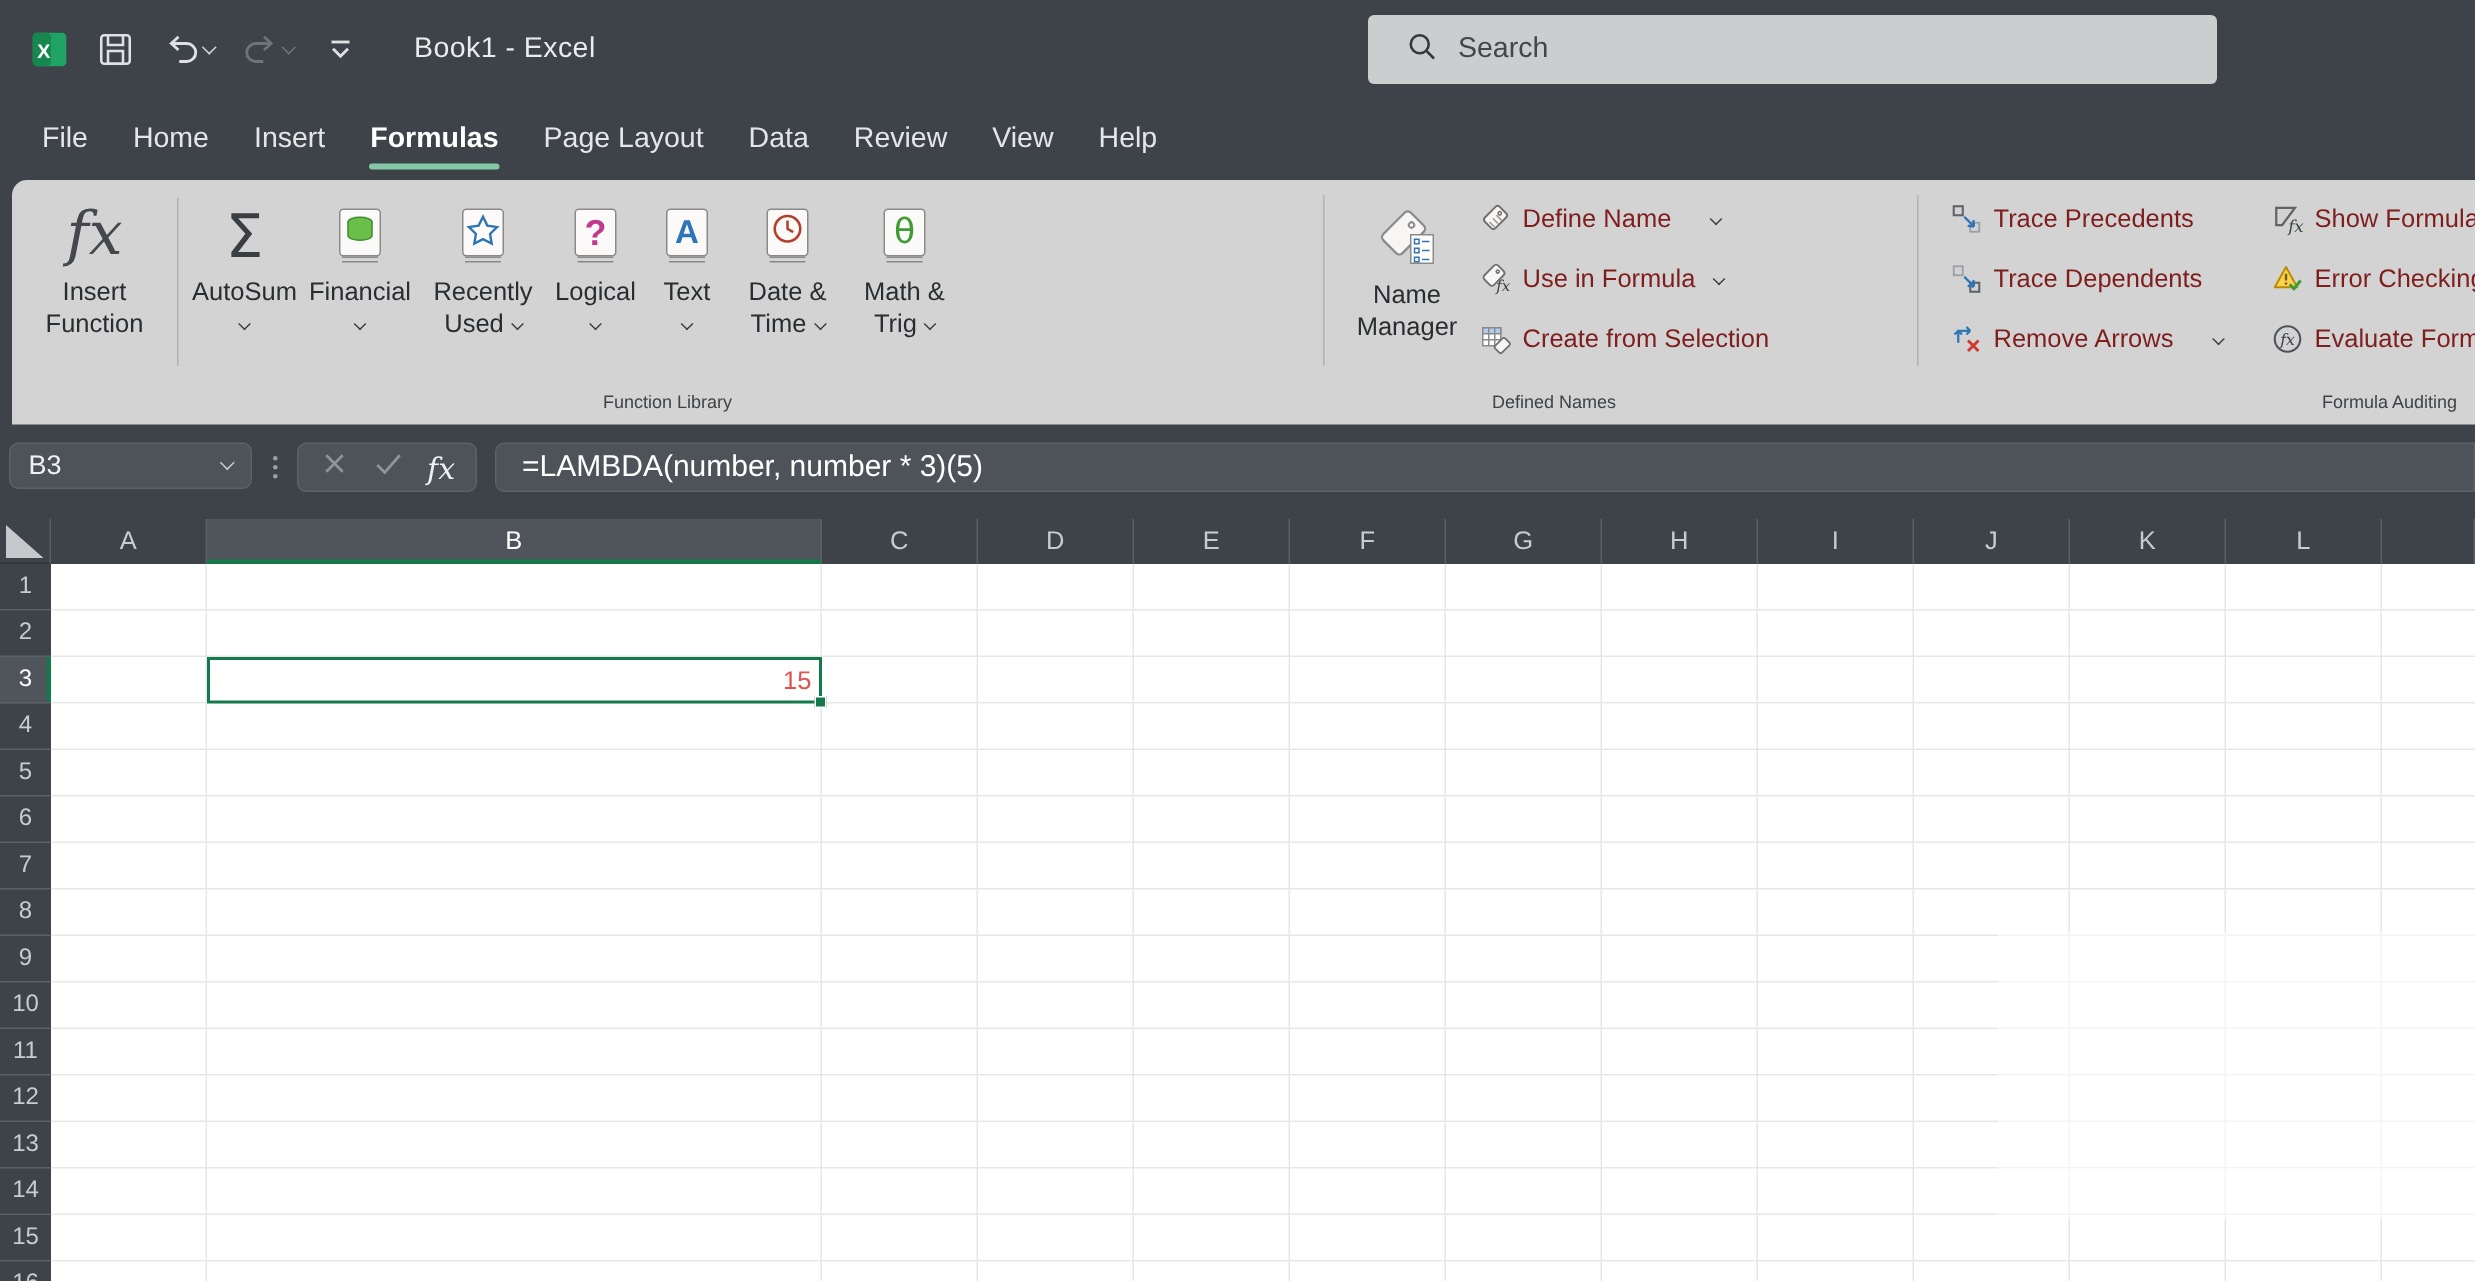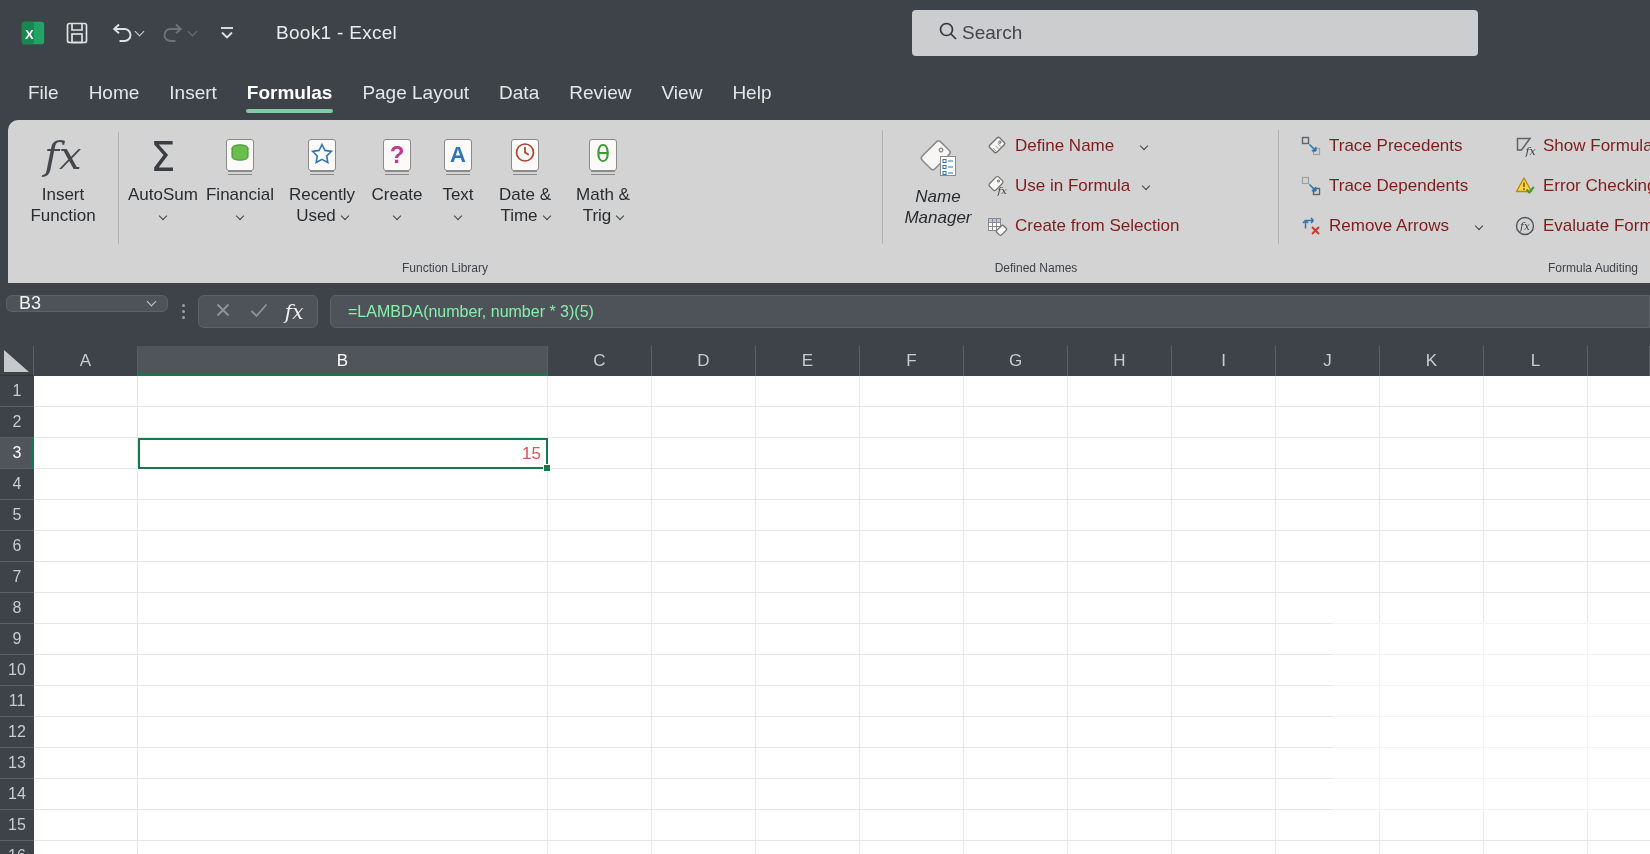--- a/index.html
+++ b/index.html
@@ -12,21 +12,21 @@
   }
 
   
   .titlebar { position:absolute; left:0; top:0; width:1650px; height:66px; display:flex; align-items:center; }
   .qat { display:flex; align-items:center; padding-left:16px; }
   .qat .tb-btn { display:flex; align-items:center; justify-content:center; width:34px; height:34px; margin-right:10px; }
   .tb-chev { width:7px; height:7px; border-right:1.6px solid #cfd3d6; border-bottom:1.6px solid #cfd3d6; transform:rotate(45deg); margin:-4px 14px 0 -4px; }
   .tb-chev.dis { border-color:#6d7378; }
   .wb-title { color:#e9ebec; font-size:19px; margin-left:22px; letter-spacing:.3px; }
   .searchbox { position:absolute; left:912px; top:10px; width:566px; height:46px; background:#cbcdce; border-radius:4px; display:flex; align-items:center; padding-left:26px; }
-  .searchbox .s-label { color:#42474c; font-size:19px; margin-left:4px; }
+  .searchbox .s-label { color:#42474c; font-size:19px; margin-left:14px; }
 
   
   .tabsrow { position:absolute; left:0; top:66px; width:1650px; height:54px; display:flex; align-items:center; padding-left:13px; }
   .tab { position:relative; height:100%; display:flex; align-items:center; padding:0 15px; color:#e4e6e7; font-size:19px; cursor:default; }
   .tab.active { color:#ffffff; font-weight:bold; }
   .tab.active::after { content:""; position:absolute; left:14px; right:14px; bottom:7px; height:4px; border-radius:2px; background:#85c8a6; }
 
   
   .ribbon { position:absolute; left:8px; top:120px; width:1642px; height:163px; background:#d3d3d3; border-top-left-radius:10px; }
   .grp-label { position:absolute; bottom:8px; left:0; text-align:center; color:#3f4347; font-size:12px; }
@@ -43,29 +43,29 @@
 
   .small-col { position:absolute; top:12px; display:flex; flex-direction:column; gap:12px; }
   .small-btn { display:flex; align-items:center; gap:7px; height:28px; white-space:nowrap; }
   .small-btn .s-ico { width:22px; height:22px; flex:none; }
   .small-btn .s-lab { color:#7f1d1d; font-size:17px; }
   .chev-gap { margin-left:20px; }
 
   .nm-btn { position:absolute; left:16px; top:8px; width:80px; }
 
   
-  .namebox { position:absolute; left:6px; top:295px; width:162px; height:17px; background:#4d5359; border:1px solid #5c6268; border-radius:6px; display:flex; align-items:center; padding:0 12px 0 12px; }
+  .namebox { position:absolute; left:6px; top:295px; width:162px; height:31px; background:#4d5359; border:1px solid #5c6268; border-radius:6px; display:flex; align-items:center; padding:0 12px 0 12px; }
   .namebox .nb-val { color:#f0f2f3; font-size:18px; flex:1; }
   .nb-chev { width:7px; height:7px; border-right:1.6px solid #c6cbcf; border-bottom:1.6px solid #c6cbcf; transform:rotate(45deg); margin-top:-4px; }
   .vdots { position:absolute; left:176px; top:295px; height:33px; width:14px; display:flex; flex-direction:column; align-items:center; justify-content:center; gap:3px; }
   .vdots i { width:3px; height:3px; border-radius:50%; background:#9aa0a5; }
   .fbbtns { position:absolute; left:198px; top:295px; width:120px; height:33px; background:#4d5359; border:1px solid #5c6268; border-radius:6px; display:flex; align-items:center; justify-content:space-around; padding:0 6px; }
   .fx-white { font-family:"DejaVu Serif", serif; font-style:italic; font-size:20px; color:#eef0f1; }
   .fbinput { position:absolute; left:330px; top:295px; width:1320px; height:33px; background:#4d5359; border:1px solid #5c6268; border-radius:6px 0 0 6px; display:flex; align-items:center; padding-left:17px; }
-  .fbinput .formula-text { color:#86efac; font-size:16px; white-space:pre; }
+  .fbinput .formula-text { color:#ffffff; font-size:20px; white-space:pre; }
 
   
   .corner { position:absolute; left:0; top:346px; width:34px; height:30px; background:#3d4349; border-right:1px solid #5a6065; border-bottom:1px solid #2f353a; }
   .corner .tri { position:absolute; left:4px; top:4px; width:25px; height:22px; background:#c6c9cb; clip-path:polygon(0 0, 100% 100%, 0 100%); }
   .colheads { position:absolute; left:34px; top:346px; width:1616px; height:30px; display:flex; }
   .colh { height:30px; border-right:1px solid #5a6065; display:flex; align-items:center; justify-content:center; color:#c9ccce; font-size:17px; position:relative; flex:none; }
   .colh.sel { background:#4f555b; color:#ffffff; }
   .colh.sel::after { content:""; position:absolute; left:0; right:0; bottom:0; height:3px; background:#15794a; }
   .rowheads { position:absolute; left:0; top:376px; width:34px; height:478px; display:flex; flex-direction:column; }
   .rowh { width:34px; height:31px; border-bottom:1px solid #5a6065; display:flex; align-items:center; justify-content:center; color:#c9ccce; font-size:16px; position:relative; flex:none; }
@@ -203,21 +203,21 @@
         <div class="rib-label"><span>Recently</span><br><span>Used</span><span class="chev"></span></div>
       </div>
       <div class="rib-btn" style="width: 64px;">
         <div class="rib-icon">
           <svg width="32" height="38" viewBox="0 0 32 38">
             <rect x="2.5" y="1.5" width="27" height="31" rx="2.5" fill="#fbfaf9" stroke="#8a8a8a"></rect>
             <path d="M4 33.5 h24 M4 36.5 h24" stroke="#8a8a8a" fill="none"></path>
             <text x="16" y="25" text-anchor="middle" font-size="24" font-weight="bold" fill="#c03b8e" font-family="Liberation Sans, sans-serif">?</text>
           </svg>
         </div>
-        <div class="rib-label"><span>Create</span><br><span class="chev only"></span></div>
+        <div class="rib-label"><span>Logical</span><br><span class="chev only"></span></div>
       </div>
       <div class="rib-btn" style="width: 58px;">
         <div class="rib-icon">
           <svg width="32" height="38" viewBox="0 0 32 38">
             <rect x="2.5" y="1.5" width="27" height="31" rx="2.5" fill="#fbfaf9" stroke="#8a8a8a"></rect>
             <path d="M4 33.5 h24 M4 36.5 h24" stroke="#8a8a8a" fill="none"></path>
             <text x="16" y="24" text-anchor="middle" font-size="22" font-weight="bold" fill="#2e75b6" font-family="Liberation Sans, sans-serif">A</text>
           </svg>
         </div>
         <div class="rib-label"><span>Text</span><br><span class="chev only"></span></div>
@@ -242,21 +242,21 @@
           </svg>
         </div>
         <div class="rib-label"><span>Math &amp;</span><br><span>Trig</span><span class="chev"></span></div>
       </div>
     </div>
   <div class="grp-label" style="left:0; width:874px;">Function Library</div>
   <div class="grp-div" style="left:874px;"></div>
 
   <div>
     <div class="nm-btn" style="left:890px;" id="name-manager-slot">
-        <div class="rib-btn" style="width: 80px; font-style: italic;">
+        <div class="rib-btn" style="width: 80px;">
           <div class="rib-icon">
             <svg width="46" height="46" viewBox="0 0 46 46">
               <g transform="rotate(45 20 20)">
                 <rect x="11" y="6" width="18" height="26" rx="3" fill="#f7f6f4" stroke="#8a8a8a" stroke-width="1.5"></rect>
                 <circle cx="20" cy="11.5" r="1.8" fill="none" stroke="#8a8a8a" stroke-width="1.3"></circle>
               </g>
               <rect x="25.5" y="20.5" width="15" height="19" fill="#ffffff" stroke="#8a8a8a"></rect>
               <rect x="28" y="23.5" width="3" height="3" fill="none" stroke="#2e75b6"></rect>
               <path d="M33 25 h5" stroke="#2e75b6"></path>
               <rect x="28" y="29.5" width="3" height="3" fill="none" stroke="#2e75b6"></rect>

